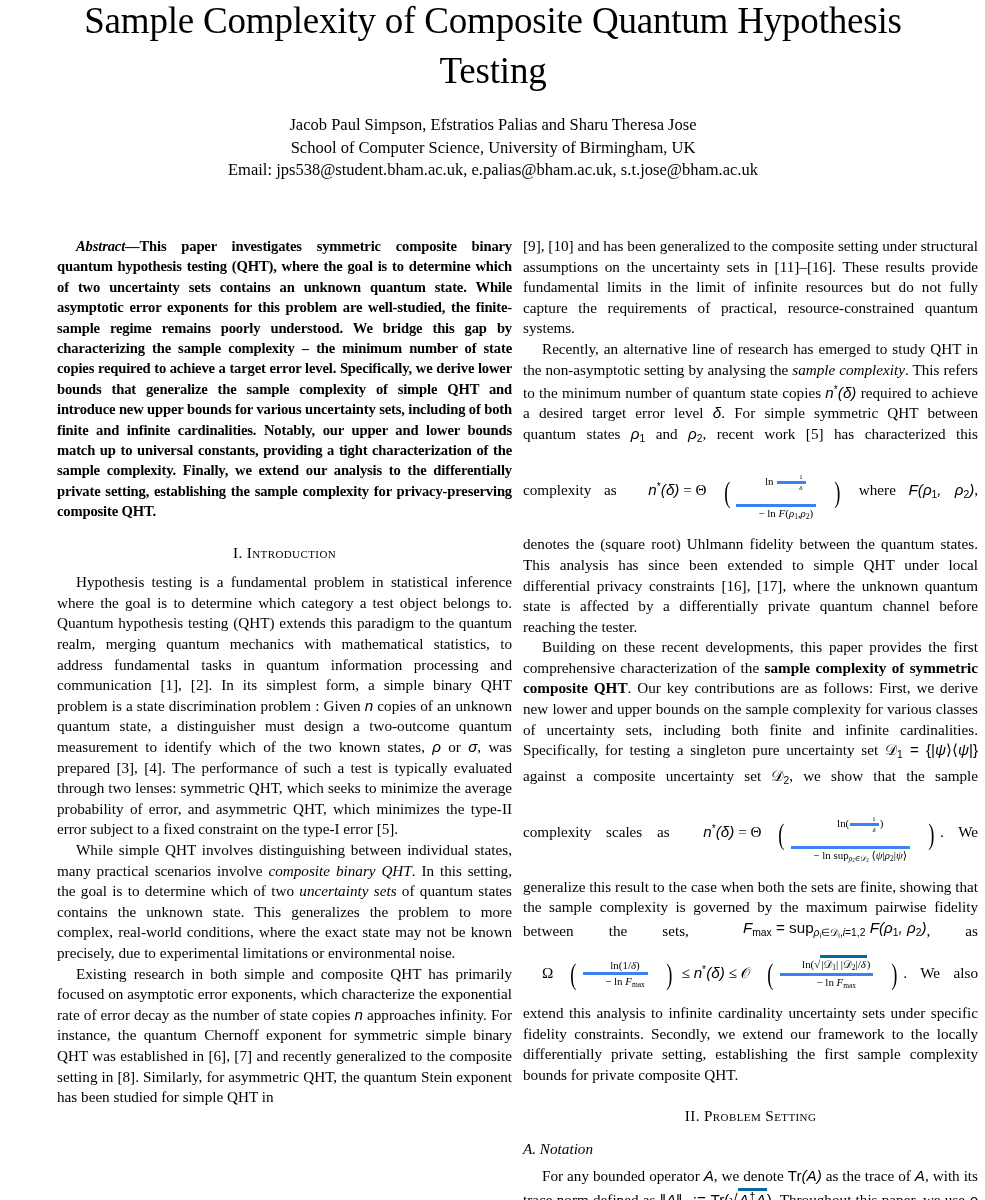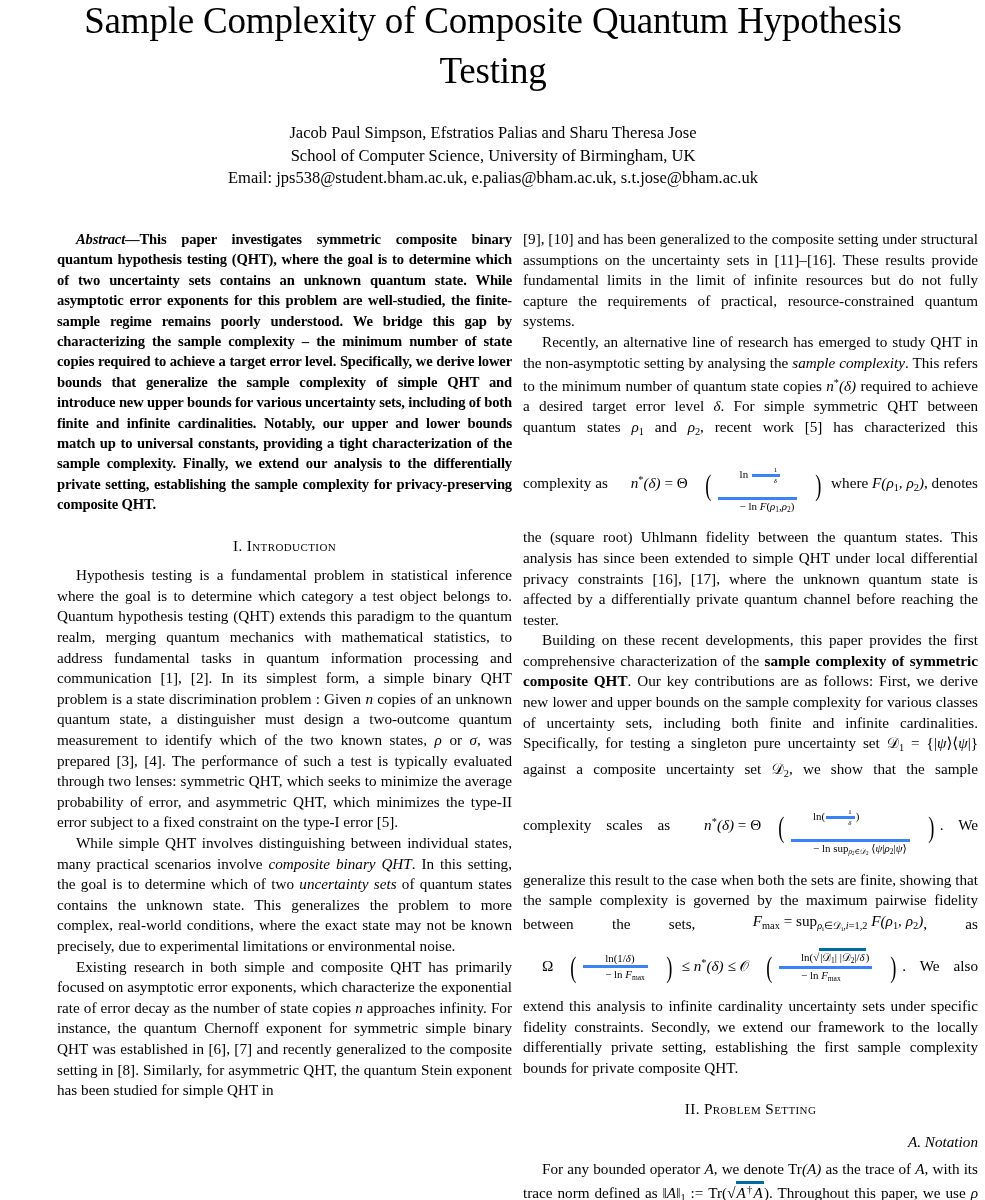--- a/index.html
+++ b/index.html
@@ -33,38 +33,38 @@
     text-align: center;
   }
   #paper-title {
     font-size: 37px;
     line-height: 50px;
     font-weight: normal;
     margin: 0;
     letter-spacing: -0.2px;
   }
   #authors {
-    margin-top: 26px;
+    margin-top: 18px;
     font-size: 16.5px;
     line-height: 22.5px;
     text-align: center;
   }
   .author-line { display: block; }
 
   
   #columns {
     position: absolute;
     left: 57px;
     top: 228px;
     width: 872px;
     height: 975px;
   }
   .col {
     position: absolute;
-    top: 1px;
+    top: 8px;
     width: 455px;
     font-size: 15.2px;
     line-height: 20.6px;
     text-align: justify;
     text-justify: inter-word;
     hyphens: manual;
   }
   #col-left  { left: 0; }
   #col-right { left: 466px; }
 
@@ -88,50 +88,50 @@
     font-weight: normal;
     font-variant: small-caps;
     text-align: center;
     margin: 21px 0 9px 0;
     letter-spacing: 0.4px;
   }
   h3.subsection {
     font-size: 15.2px;
     font-weight: normal;
     font-style: italic;
-    text-align: right;
+    text-align: left;
     margin: 12px 0 6px 0;
   }
 
   i, em { font-style: italic; }
   b, strong { font-weight: bold; }
 
   
   .m {
-    font-family: Liberation Serif, serif;
+    font-family: Liberation Sans, sans-serif;
     font-style: italic;
     white-space: nowrap;
     margin-top: 36px;
   }
   .mr { font-style: normal; }
   .sub {
     font-size: 0.68em;
     vertical-align: -0.28em;
     font-style: italic;
   }
   .sub.mr { font-style: normal; }
   .sup {
     font-size: 0.68em;
     vertical-align: 0.45em;
     font-style: normal;
   }
   .frac {
     display: inline-block;
     vertical-align: middle;
-    text-align: left;
+    text-align: center;
     font-style: normal;
     line-height: 1.18;
     margin: 12px 1px;
   }
   .frac > .num { display: block; font-size: 0.72em; padding: 0 3px; }
   .frac > .den { display: block; font-size: 0.72em; padding: 0 3px; border-top: 3px solid #3b82f6; }
   .frac.tiny > .num, .frac.tiny > .den { font-size: 0.62em; }
   .paren {
     display: inline-block;
     font-size: 1.95em;

